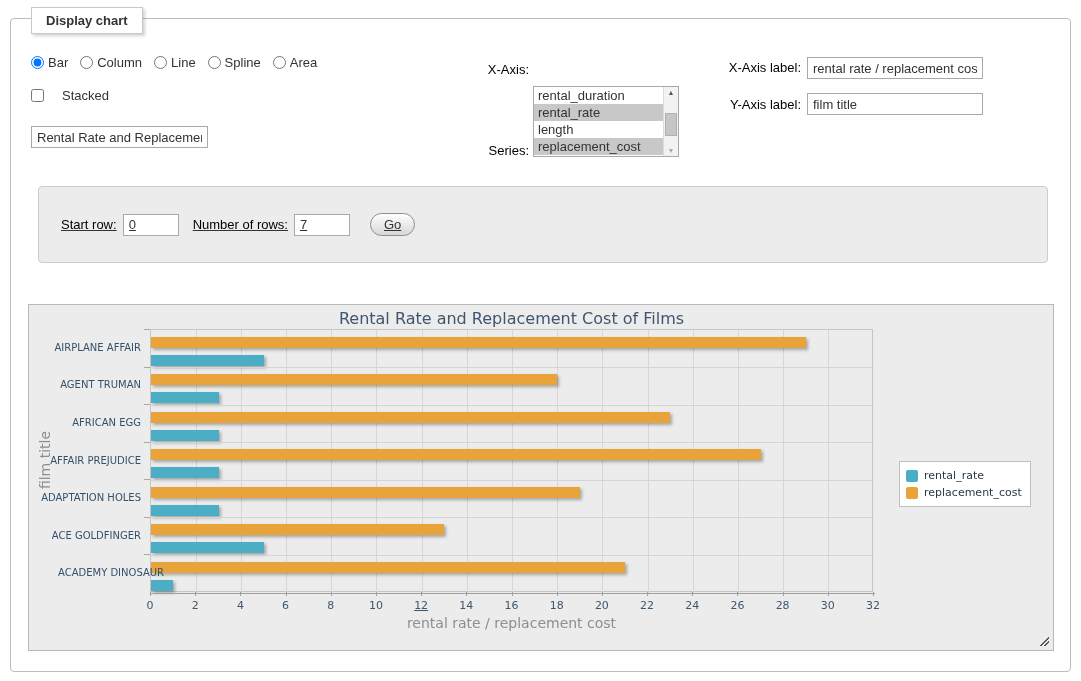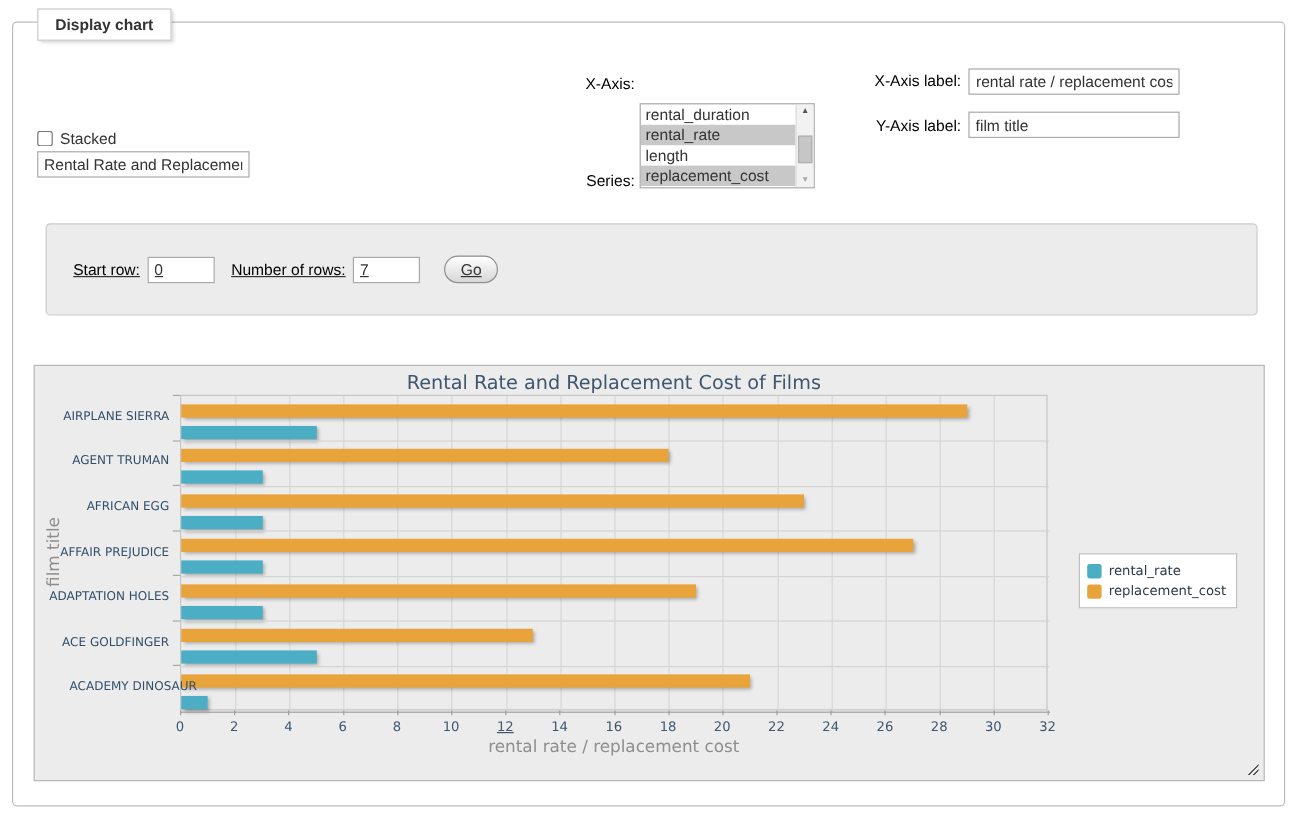--- a/index.html
+++ b/index.html
@@ -67,23 +67,45 @@
                    background:repeating-linear-gradient(135deg,#555 0 1px,transparent 1px 3px);
                    clip-path:polygon(100% 0, 100% 100%, 0 100%); }
 </style>
 </head>
 <body>
 
 <div class="page">
   <div class="fieldset">
     <div class="legend-box">Display chart</div>
 
+    <div class="abs radio-row" style="left:20px; top:36px;">
+        <label>
+          <input type="radio" name="charttype" checked="" style="">
+          <span>Bar</span>
+        </label>
+        <label>
+          <input type="radio" name="charttype" style="">
+          <span>Column</span>
+        </label>
+        <label>
+          <input type="radio" name="charttype" style="">
+          <span>Line</span>
+        </label>
+        <label>
+          <input type="radio" name="charttype" style="">
+          <span>Spline</span>
+        </label>
+        <label>
+          <input type="radio" name="charttype" style="">
+          <span>Area</span>
+        </label>
+      </div>
 
     <div class="abs" style="left:20px; top:69px;">
-      <label style="display:flex; align-items:center; gap:6px;margin-top:20px;">
+      <label style="display:flex; align-items:center; gap:18px;">
         <input type="checkbox" style="">
         <span>Stacked</span>
       </label>
     </div>
 
     <input class="abs txt" style="left: 20px; top: 107px; width: 177px;" value="Rental Rate and Replacement Cost of Films">
 
     <div class="abs lbl right-lbl" style="left:370px; top:43px; width:148px;">X-Axis:</div>
 
     <div class="abs lbl right-lbl" style="left:370px; top:124px; width:148px;">Series:</div>
@@ -196,21 +218,21 @@
         <div class="xtick-lbl" style="left: 643.25px; top: 294px;">24</div>
         <div class="xtick-mark" style="left: 708.438px; top: 287px;"></div>
         <div class="xtick-lbl" style="left: 688.438px; top: 294px;">26</div>
         <div class="xtick-mark" style="left: 753.625px; top: 287px;"></div>
         <div class="xtick-lbl" style="left: 733.625px; top: 294px;">28</div>
         <div class="xtick-mark" style="left: 798.812px; top: 287px;"></div>
         <div class="xtick-lbl" style="left: 778.812px; top: 294px;">30</div>
         <div class="xtick-mark" style="left: 844px; top: 287px;"></div>
         <div class="xtick-lbl" style="left: 824px; top: 294px;">32</div>
         <div class="ytick-mark" style="left: 115px; top: 24px;"></div>
-        <div class="cat-lbl" style="left: 0px; width: 112px; top: 36.7857px;">AIRPLANE SIERRA</div>
+        <div class="cat-lbl" style="left: 0px; width: 112px; top: 36.7857px;">AIRPLANE AFFAIR</div>
         <div class="ytick-mark" style="left: 115px; top: 61.5714px;"></div>
         <div class="cat-lbl" style="left: 0px; width: 112px; top: 74.3571px;">AGENT TRUMAN</div>
         <div class="ytick-mark" style="left: 115px; top: 99.1429px;"></div>
         <div class="cat-lbl" style="left: 0px; width: 112px; top: 111.929px;">AFRICAN EGG</div>
         <div class="ytick-mark" style="left: 115px; top: 136.714px;"></div>
         <div class="cat-lbl" style="left: 0px; width: 112px; top: 149.5px;">AFFAIR PREJUDICE</div>
         <div class="ytick-mark" style="left: 115px; top: 174.286px;"></div>
         <div class="cat-lbl" style="left: 0px; width: 112px; top: 187.071px;">ADAPTATION HOLES</div>
         <div class="ytick-mark" style="left: 115px; top: 211.857px;"></div>
         <div class="cat-lbl" style="left: 0px; width: 112px; top: 224.643px;">ACE GOLDFINGER</div>

